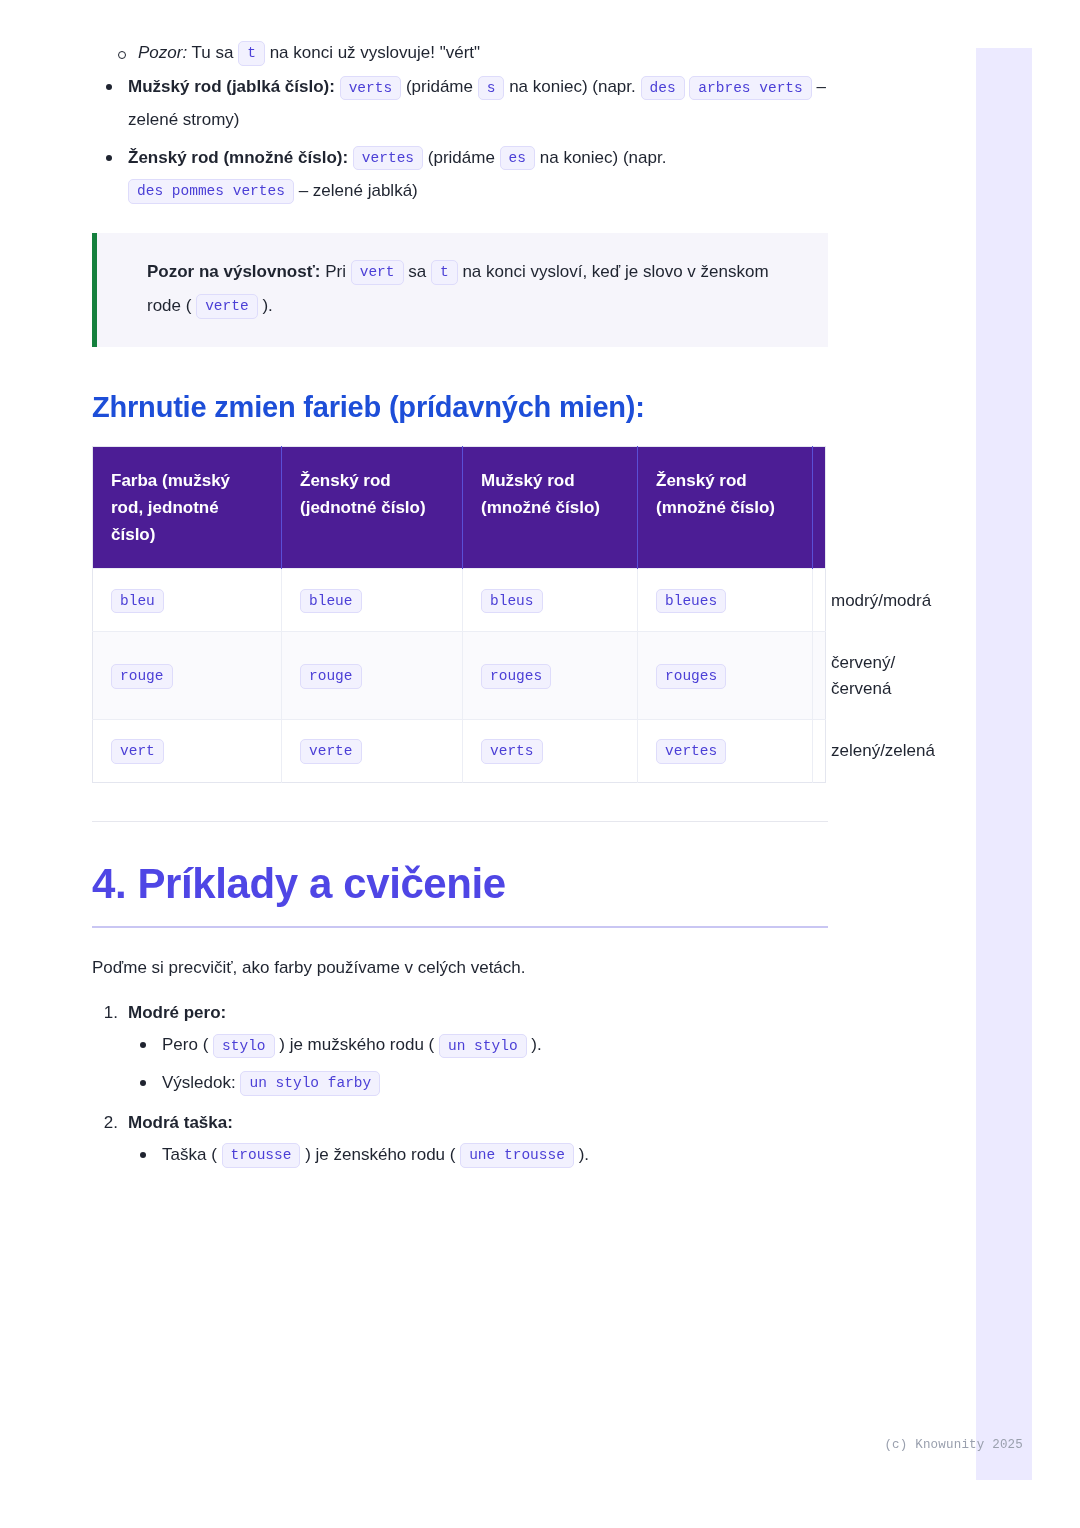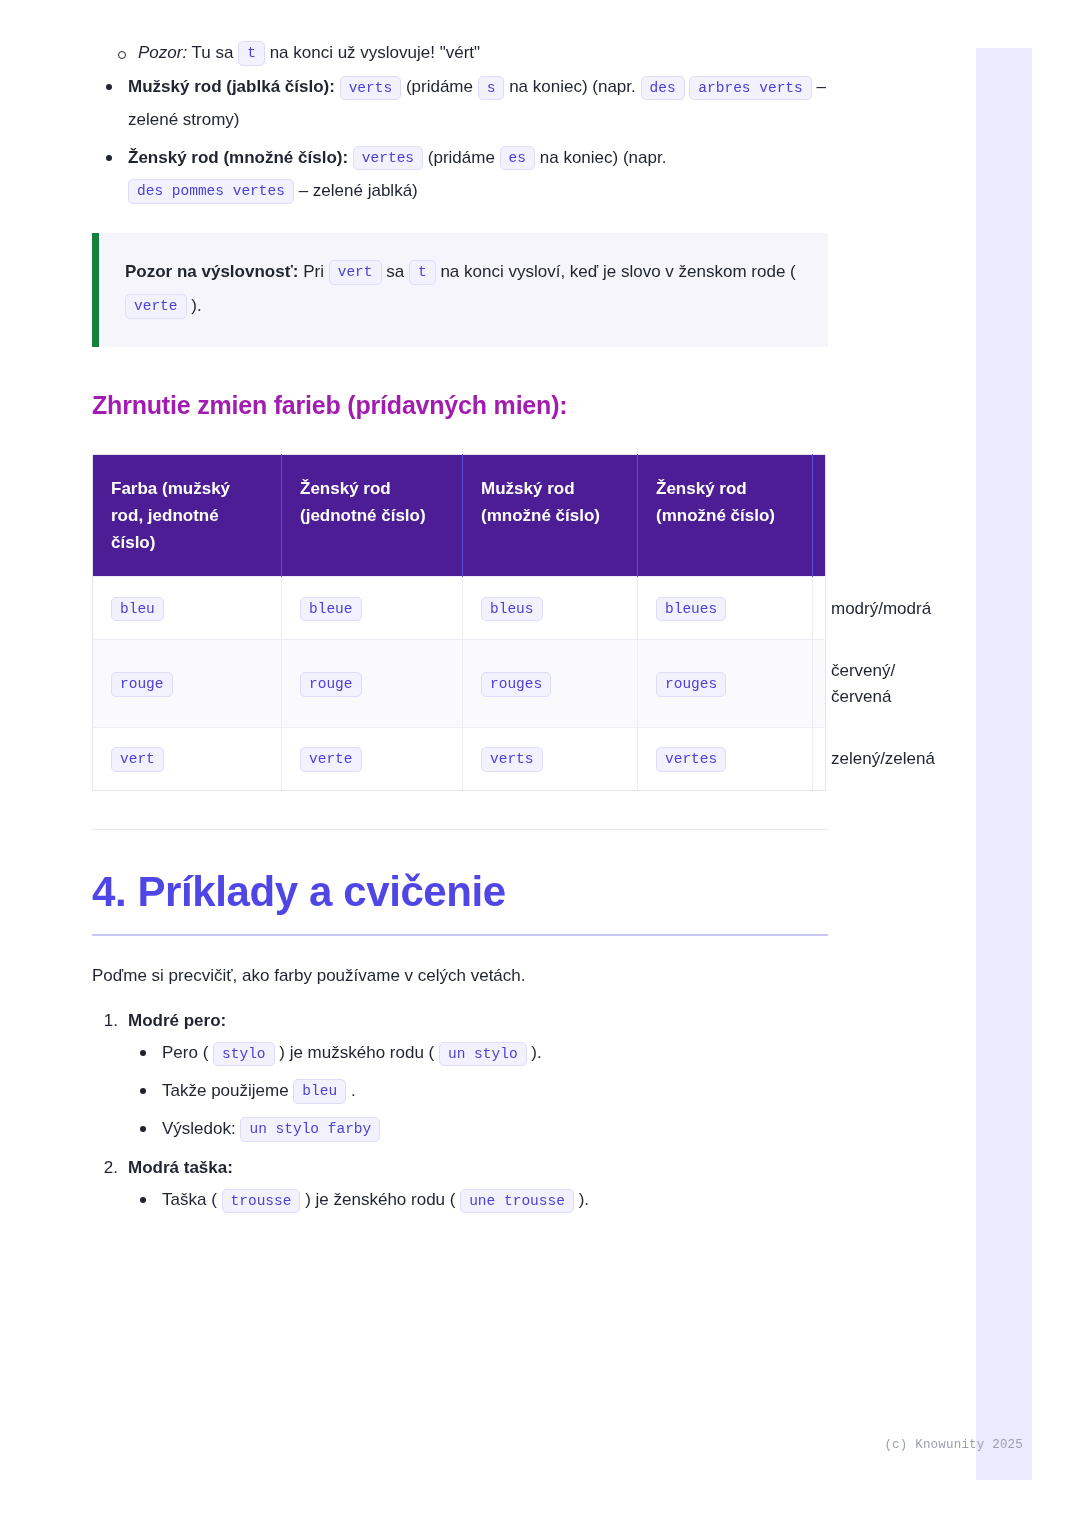--- a/index.html
+++ b/index.html
@@ -105,33 +105,33 @@
     width: 6px;
     height: 6px;
     border-radius: 50%;
     background: #1f2430;
   }
   .lvl1 b { font-weight: 700; }
 
   .callout {
     margin-top: 26px;
     background: #f6f5fb;
-    border-left: 7px solid #15803d;
-    padding: 22px 26px 24px 26px;
+    border-left: 5px solid #15803d;
+    padding: 22px 26px 24px 50px;
     font-size: 17px;
     line-height: 2.0;
     color: #1f2430;
   }
   .callout b { font-weight: 700; }
 
   h2.section-sub {
-    color: #a21caf;
-    font-size: 25px;
+    color: #1d4ed8;
+    font-size: 29px;
     font-weight: 700;
-    margin: 44px 0 34px 0;
+    margin: 44px 0 22px 0;
     letter-spacing: -0.2px;
   }
 
   table.summary {
     border-collapse: collapse;
     width: 734px;
     table-layout: fixed;
     border: 1px solid #e4e6ef;
   }
   table.summary th {
@@ -319,25 +319,20 @@
         <span class="num-title">Modré pero:</span>
         <div class="inner-list">
           <div class="inner-bullet">
             <span>Pero (</span>
             <code>stylo</code>
             <span>) je mužského rodu (</span>
             <code>un stylo</code>
             <span>).</span>
           </div>
           <div class="inner-bullet">
-            <span>Takže použijeme</span>
-            <code>bleu</code>
-            <span>.</span>
-          </div>
-          <div class="inner-bullet">
             <span>Výsledok:</span>
             <code>un stylo farby</code>
           </div>
         </div>
       </li>
       <li>
         <span class="num-label">2.</span>
         <span class="num-title">Modrá taška:</span>
         <div class="inner-list">
           <div class="inner-bullet">

